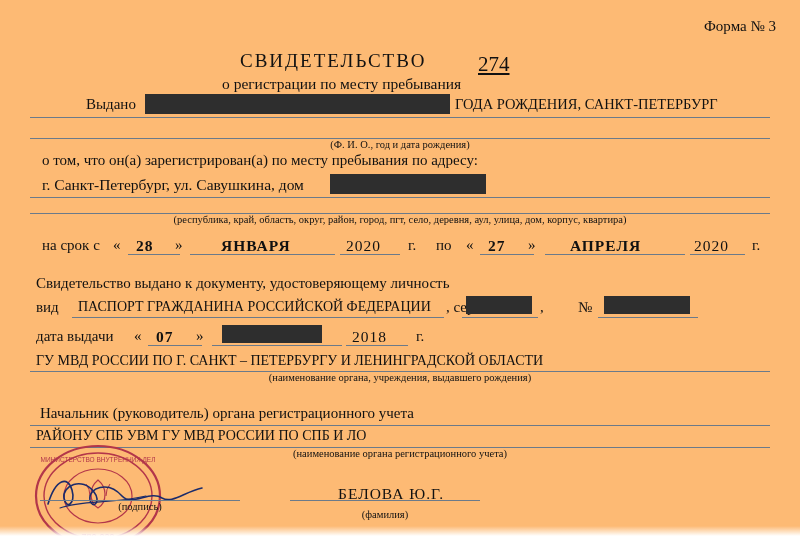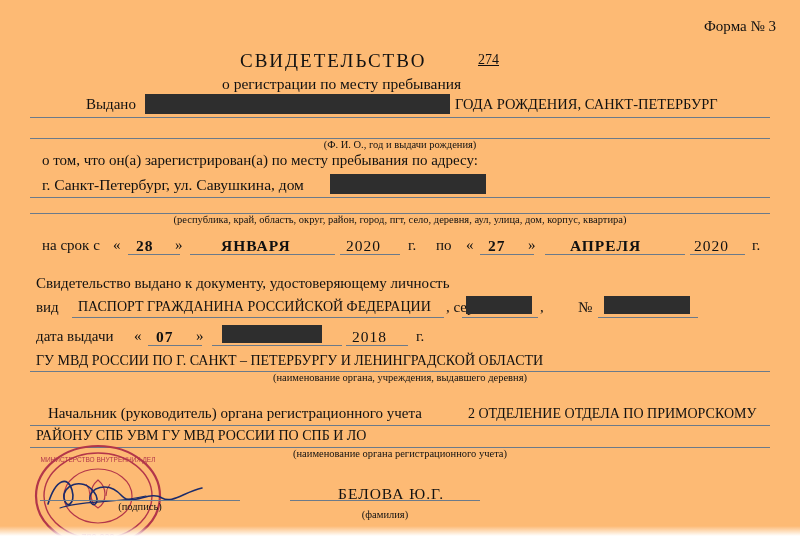--- a/index.html
+++ b/index.html
@@ -34,21 +34,21 @@
     left: 240px;
     top: 50px;
     font-size: 19px;
     letter-spacing: 2px;
     font-family: "Liberation Serif", serif;
   }
   .cert-number {
     position: absolute;
     left: 478px;
     top: 52px;
-    font-size: 14px;
+    font-size: 21px;
     text-decoration: underline;
   }
   .subtitle {
     position: absolute;
     left: 222px;
     top: 75px;
     font-size: 15.5px;
   }
   .lbl {
     position: absolute;
@@ -117,21 +117,21 @@
   <div class="title">СВИДЕТЕЛЬСТВО</div>
   <div class="cert-number">274</div>
   <div class="subtitle">о регистрации по месту пребывания</div>
 
   <div class="lbl" style="left:86px; top:96px;">Выдано</div>
   <div class="redact" style="left:145px; top:94px; width:305px; height:20px;"></div>
   <div class="val" style="left:455px; top:96px; font-size:14.5px;">ГОДА РОЖДЕНИЯ, САНКТ-ПЕТЕРБУРГ</div>
   <div class="rule" style="left:30px; top:117px; width:740px;"></div>
 
   <div class="rule" style="left:30px; top:138px; width:740px;"></div>
-  <div class="small-center" style="left:30px; top:139px; width:740px;">(Ф. И. О., год и выдачи рождения)</div>
+  <div class="small-center" style="left:30px; top:139px; width:740px;">(Ф. И. О., год и дата рождения)</div>
 
   <div class="lbl" style="left:42px; top:152px;">о том, что он(а) зарегистрирован(а) по месту пребывания по адресу:</div>
 
   <div class="val" style="left:42px; top:176px;">г. Санкт-Петербург, ул. Савушкина, дом</div>
   <div class="redact" style="left:330px; top:174px; width:156px; height:20px;"></div>
   <div class="rule" style="left:30px; top:197px; width:740px;"></div>
   <div class="rule" style="left:30px; top:213px; width:740px;"></div>
   <div class="small-center" style="left:30px; top:214px; width:740px;">(республика, край, область, округ, район, город, пгт, село, деревня, аул, улица, дом, корпус, квартира)</div>
 
   <div class="lbl" style="left:42px; top:237px;">на срок с</div>
@@ -174,24 +174,23 @@
   <div class="lbl" style="left:196px; top:328px;">»</div>
   <div class="uline" style="left:148px; top:345px; width:54px;"></div>
   <div class="redact" style="left:222px; top:325px; width:100px; height:18px;"></div>
   <div class="uline" style="left:212px; top:345px; width:130px;"></div>
   <div class="val val-sp" style="left:352px; top:328px;">2018</div>
   <div class="uline" style="left:346px; top:345px; width:62px;"></div>
   <div class="lbl" style="left:416px; top:328px;">г.</div>
 
   <div class="val" style="left:36px; top:353px; font-size:14px;">ГУ  МВД  РОССИИ  ПО  Г. САНКТ – ПЕТЕРБУРГУ  И  ЛЕНИНГРАДСКОЙ ОБЛАСТИ</div>
   <div class="rule" style="left:30px; top:371px; width:740px;"></div>
-  <div class="small-center" style="left:30px; top:372px; width:740px;">(наименование органа, учреждения, выдавшего деревня)</div>
-
-  <div class="lbl" style="left:48px; top:405px;">Начальник (руководитель) органа регистрационного учета</div>
-  <div class="val" style="left:468px; top:406px; font-size:14px;">2 ОТДЕЛЕНИЕ ОТДЕЛА  ПО ПРИМОРСКОМУ</div>
+  <div class="small-center" style="left:30px; top:372px; width:740px;">(наименование органа, учреждения, выдавшего рождения)</div>
+
+  <div class="lbl" style="left:40px; top:405px;">Начальник (руководитель) органа регистрационного учета</div>
   <div class="rule" style="left:30px; top:425px; width:740px;"></div>
   <div class="val" style="left:36px; top:428px; font-size:14px;">РАЙОНУ СПБ УВМ  ГУ  МВД  РОССИИ  ПО  СПБ  И  ЛО</div>
   <div class="rule" style="left:30px; top:447px; width:740px;"></div>
   <div class="small-center" style="left:30px; top:448px; width:740px;">(наименование органа регистрационного учета)</div>
 
   <div class="stamp">
     <svg width="140" height="110" viewBox="0 0 140 110">
       <ellipse cx="68" cy="56" rx="62" ry="50" fill="none" stroke="#b3364a" stroke-width="2.2"></ellipse>
       <ellipse cx="68" cy="56" rx="54" ry="43" fill="none" stroke="#b3364a" stroke-width="1.4"></ellipse>
       <ellipse cx="68" cy="56" rx="34" ry="27" fill="none" stroke="#b3364a" stroke-width="1.2"></ellipse>

